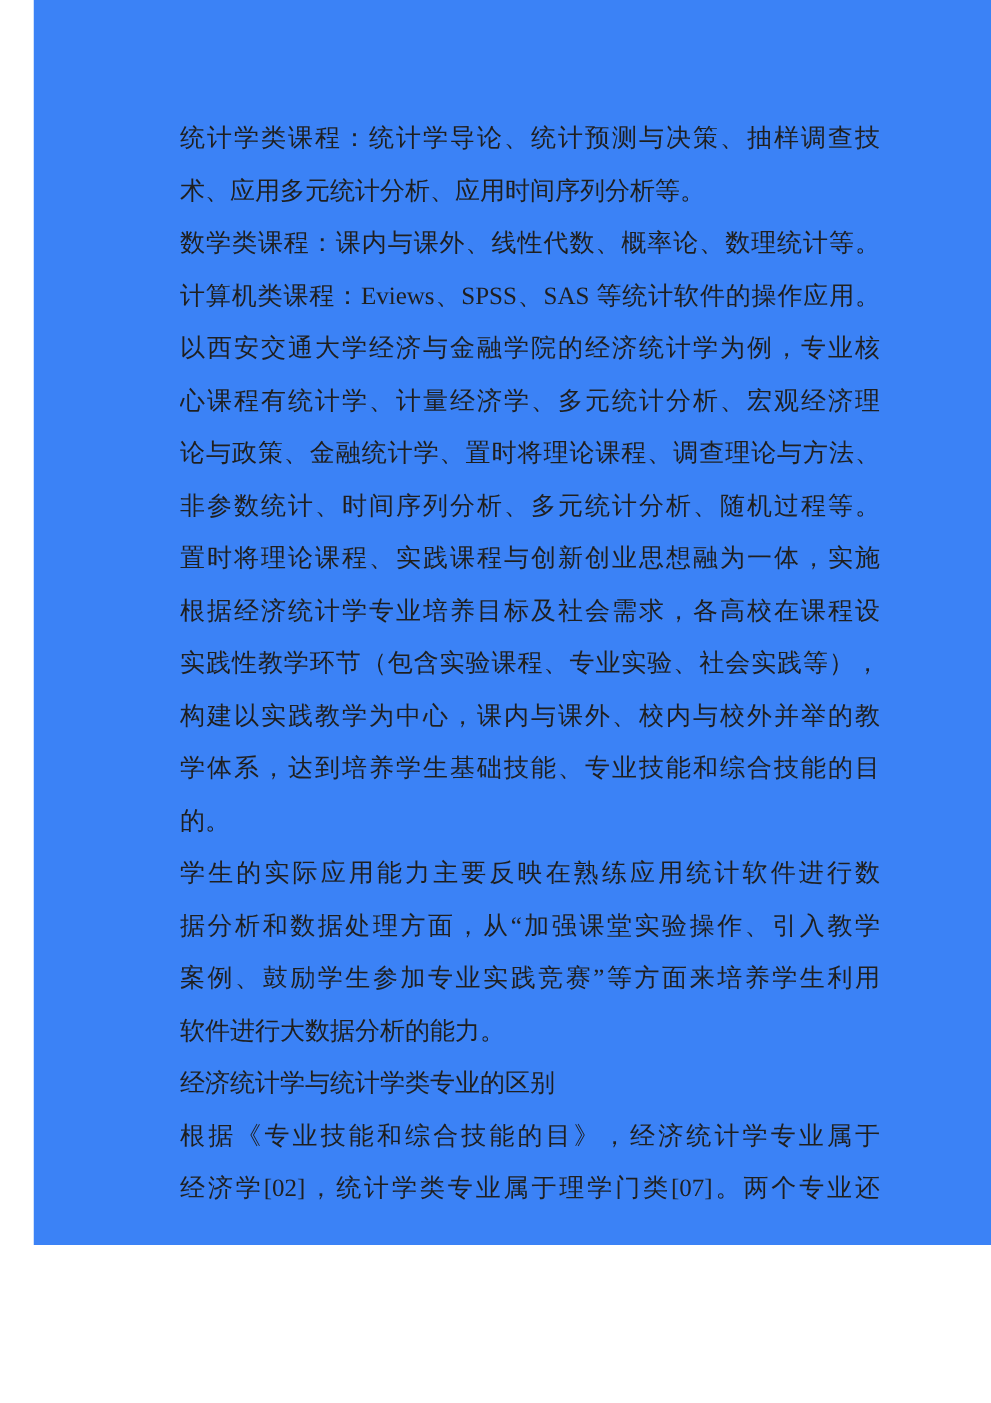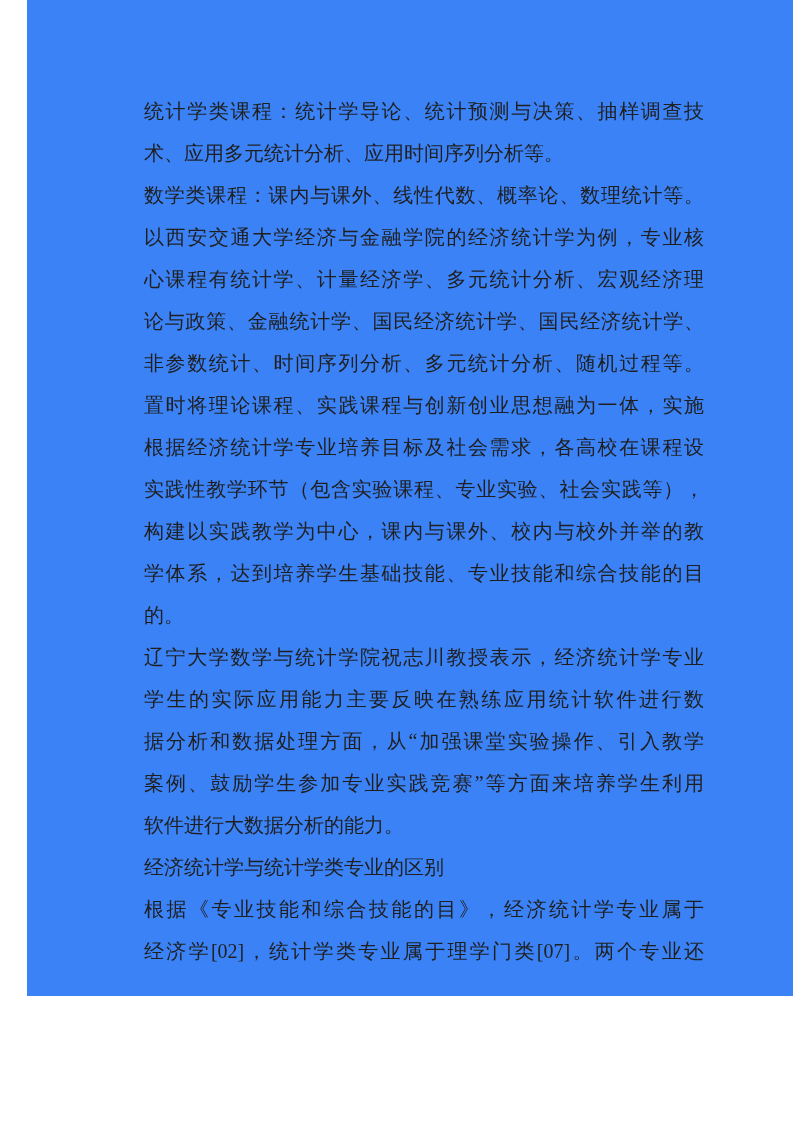--- a/index.html
+++ b/index.html
@@ -42,31 +42,31 @@
   }
 </style>
 </head>
 <body>
 
 <div class="page">
   <div class="text-block">
     <div class="line j">统计学类课程：统计学导论、统计预测与决策、抽样调查技</div>
     <div class="line l">术、应用多元统计分析、应用时间序列分析等。</div>
     <div class="line j">数学类课程：课内与课外、线性代数、概率论、数理统计等。</div>
+    <div class="line j">计算机类课程：Eviews、SPSS、SAS 等统计软件的操作应用。</div>
     <div class="line j">以西安交通大学经济与金融学院的经济统计学为例，专业核</div>
     <div class="line j">心课程有统计学、计量经济学、多元统计分析、宏观经济理</div>
-    <div class="line j">论与政策、金融统计学、国民经济统计学、国民经济统计学、</div>
+    <div class="line j">论与政策、金融统计学、置时将理论课程、调查理论与方法、</div>
     <div class="line j">非参数统计、时间序列分析、多元统计分析、随机过程等。</div>
     <div class="line j">置时将理论课程、实践课程与创新创业思想融为一体，实施</div>
     <div class="line j">根据经济统计学专业培养目标及社会需求，各高校在课程设</div>
     <div class="line j">实践性教学环节（包含实验课程、专业实验、社会实践等），</div>
     <div class="line j">构建以实践教学为中心，课内与课外、校内与校外并举的教</div>
     <div class="line j">学体系，达到培养学生基础技能、专业技能和综合技能的目</div>
     <div class="line l">的。</div>
-    <div class="line j">辽宁大学数学与统计学院祝志川教授表示，经济统计学专业</div>
     <div class="line j">学生的实际应用能力主要反映在熟练应用统计软件进行数</div>
     <div class="line j">据分析和数据处理方面，从“加强课堂实验操作、引入教学</div>
     <div class="line j">案例、鼓励学生参加专业实践竞赛”等方面来培养学生利用</div>
     <div class="line l">软件进行大数据分析的能力。</div>
     <div class="line l">经济统计学与统计学类专业的区别</div>
     <div class="line j">根据《专业技能和综合技能的目》，经济统计学专业属于</div>
     <div class="line j">经济学[02]，统计学类专业属于理学门类[07]。两个专业还</div>
   </div>
 </div>
 

